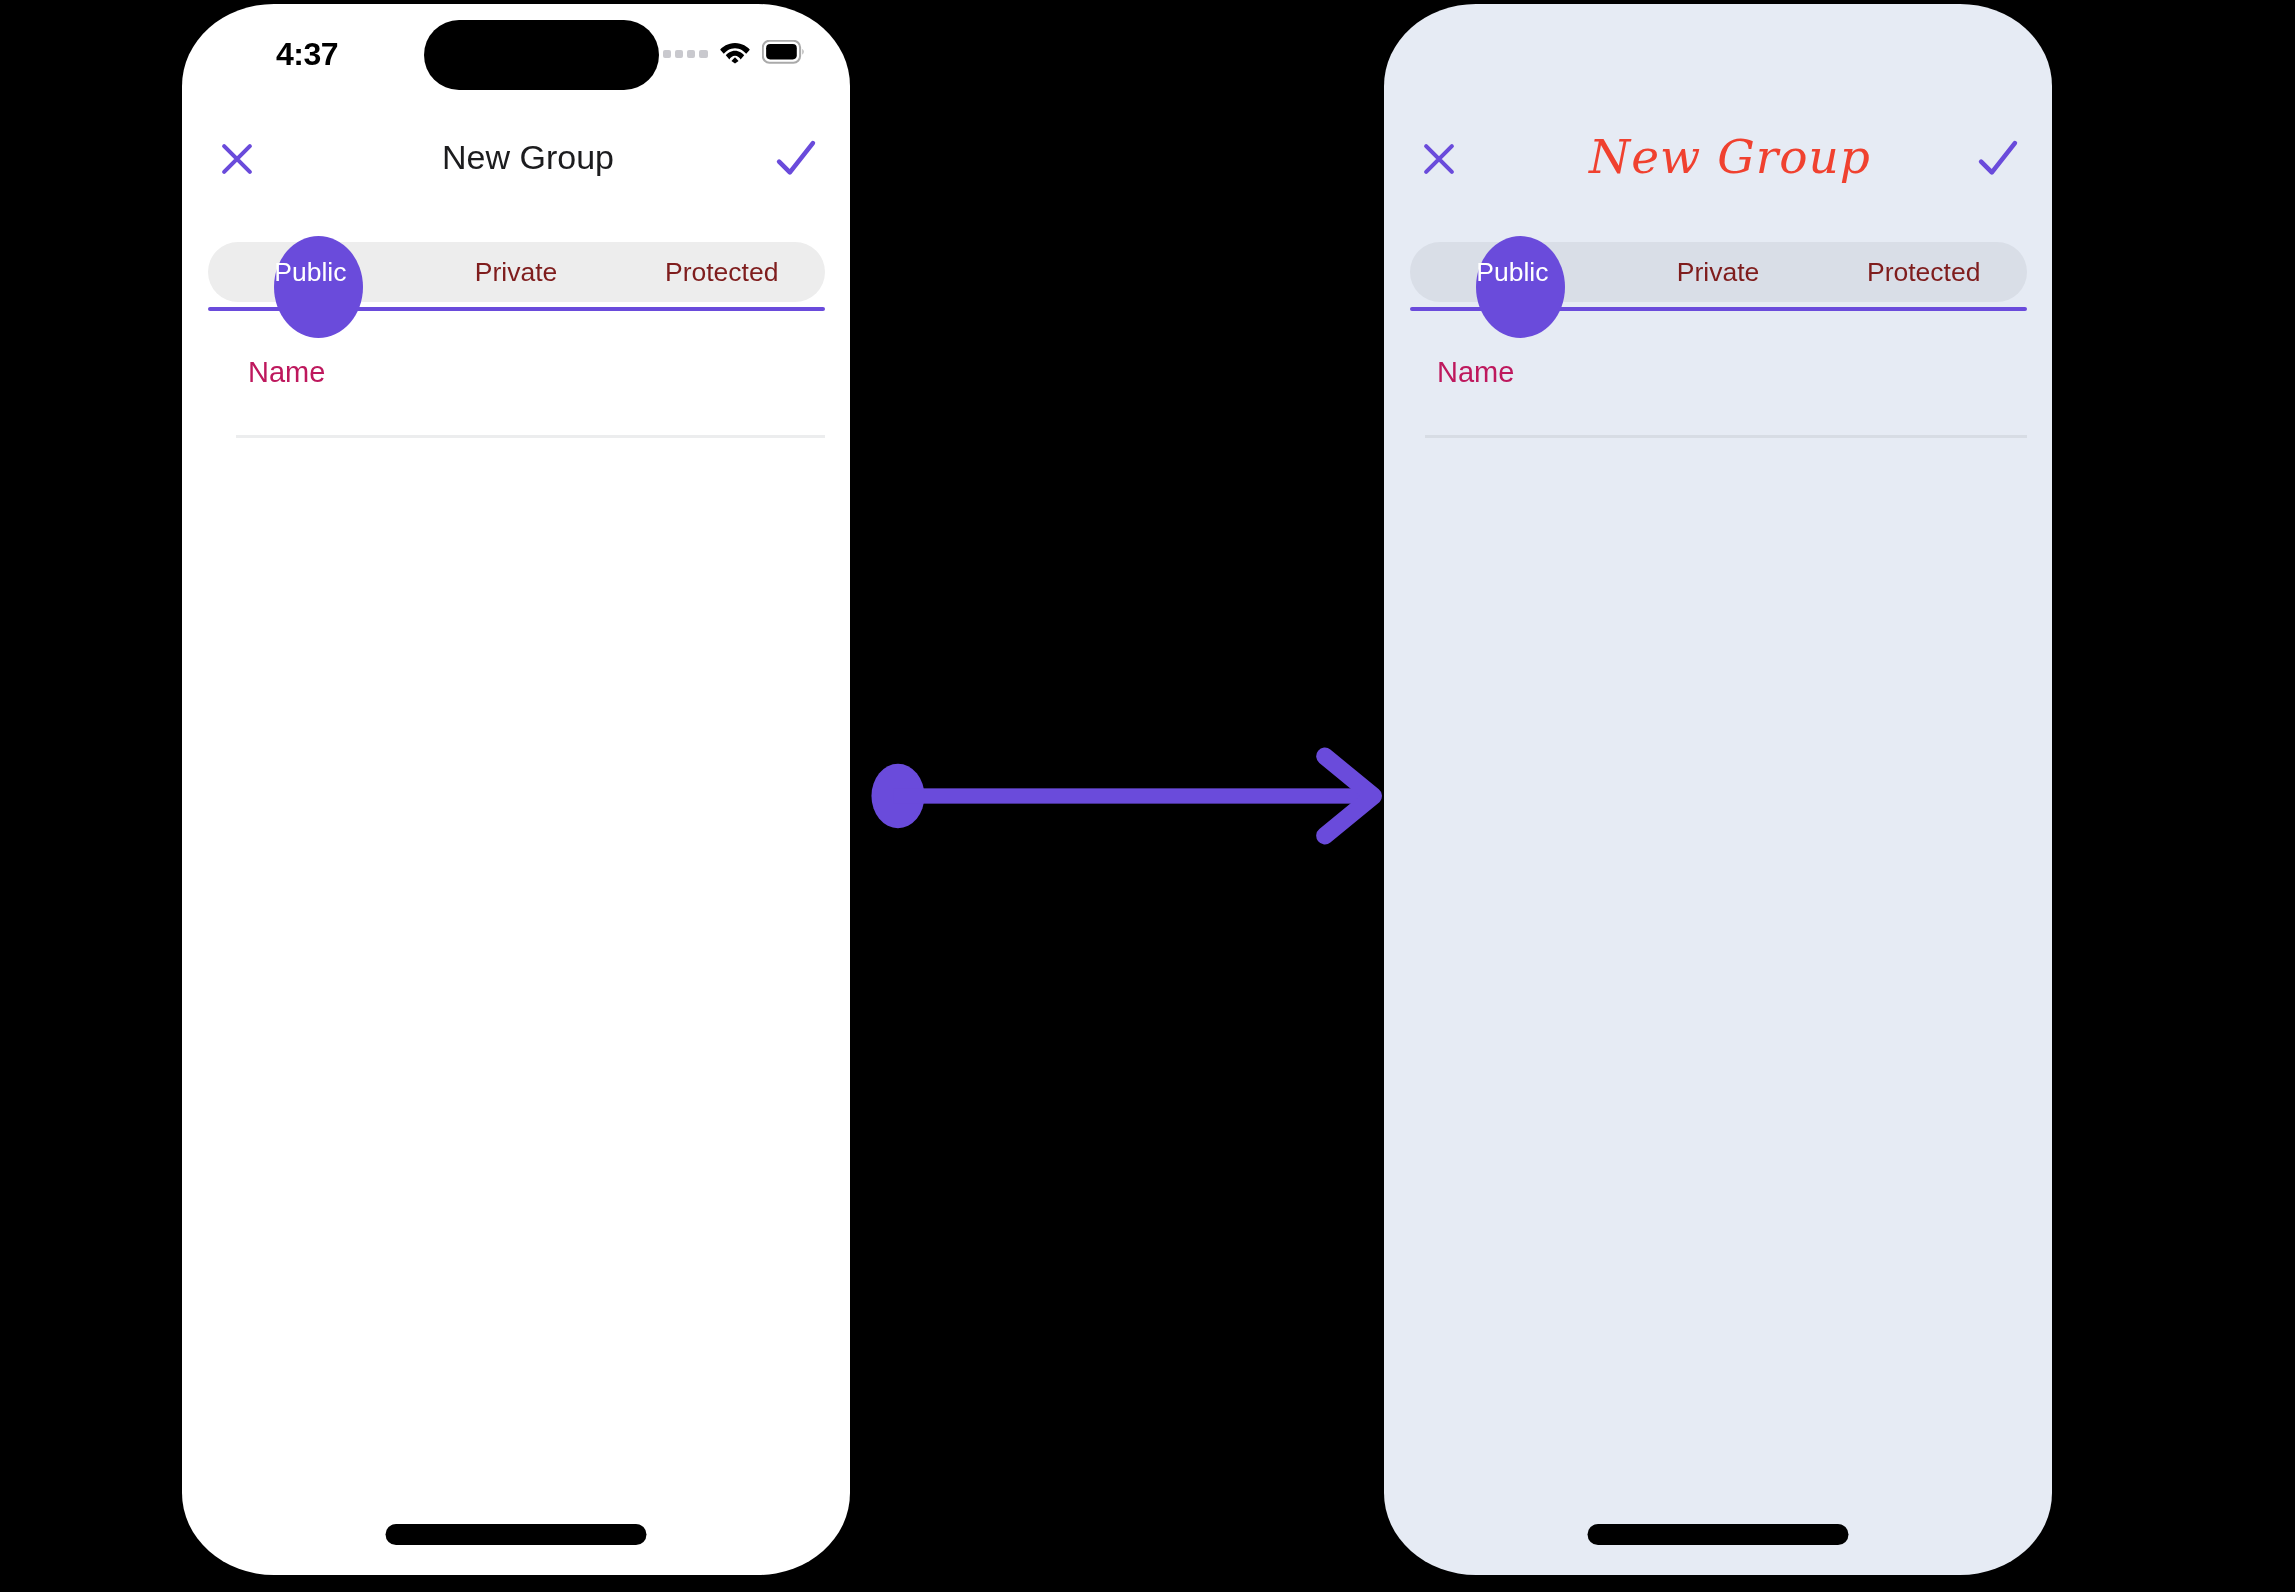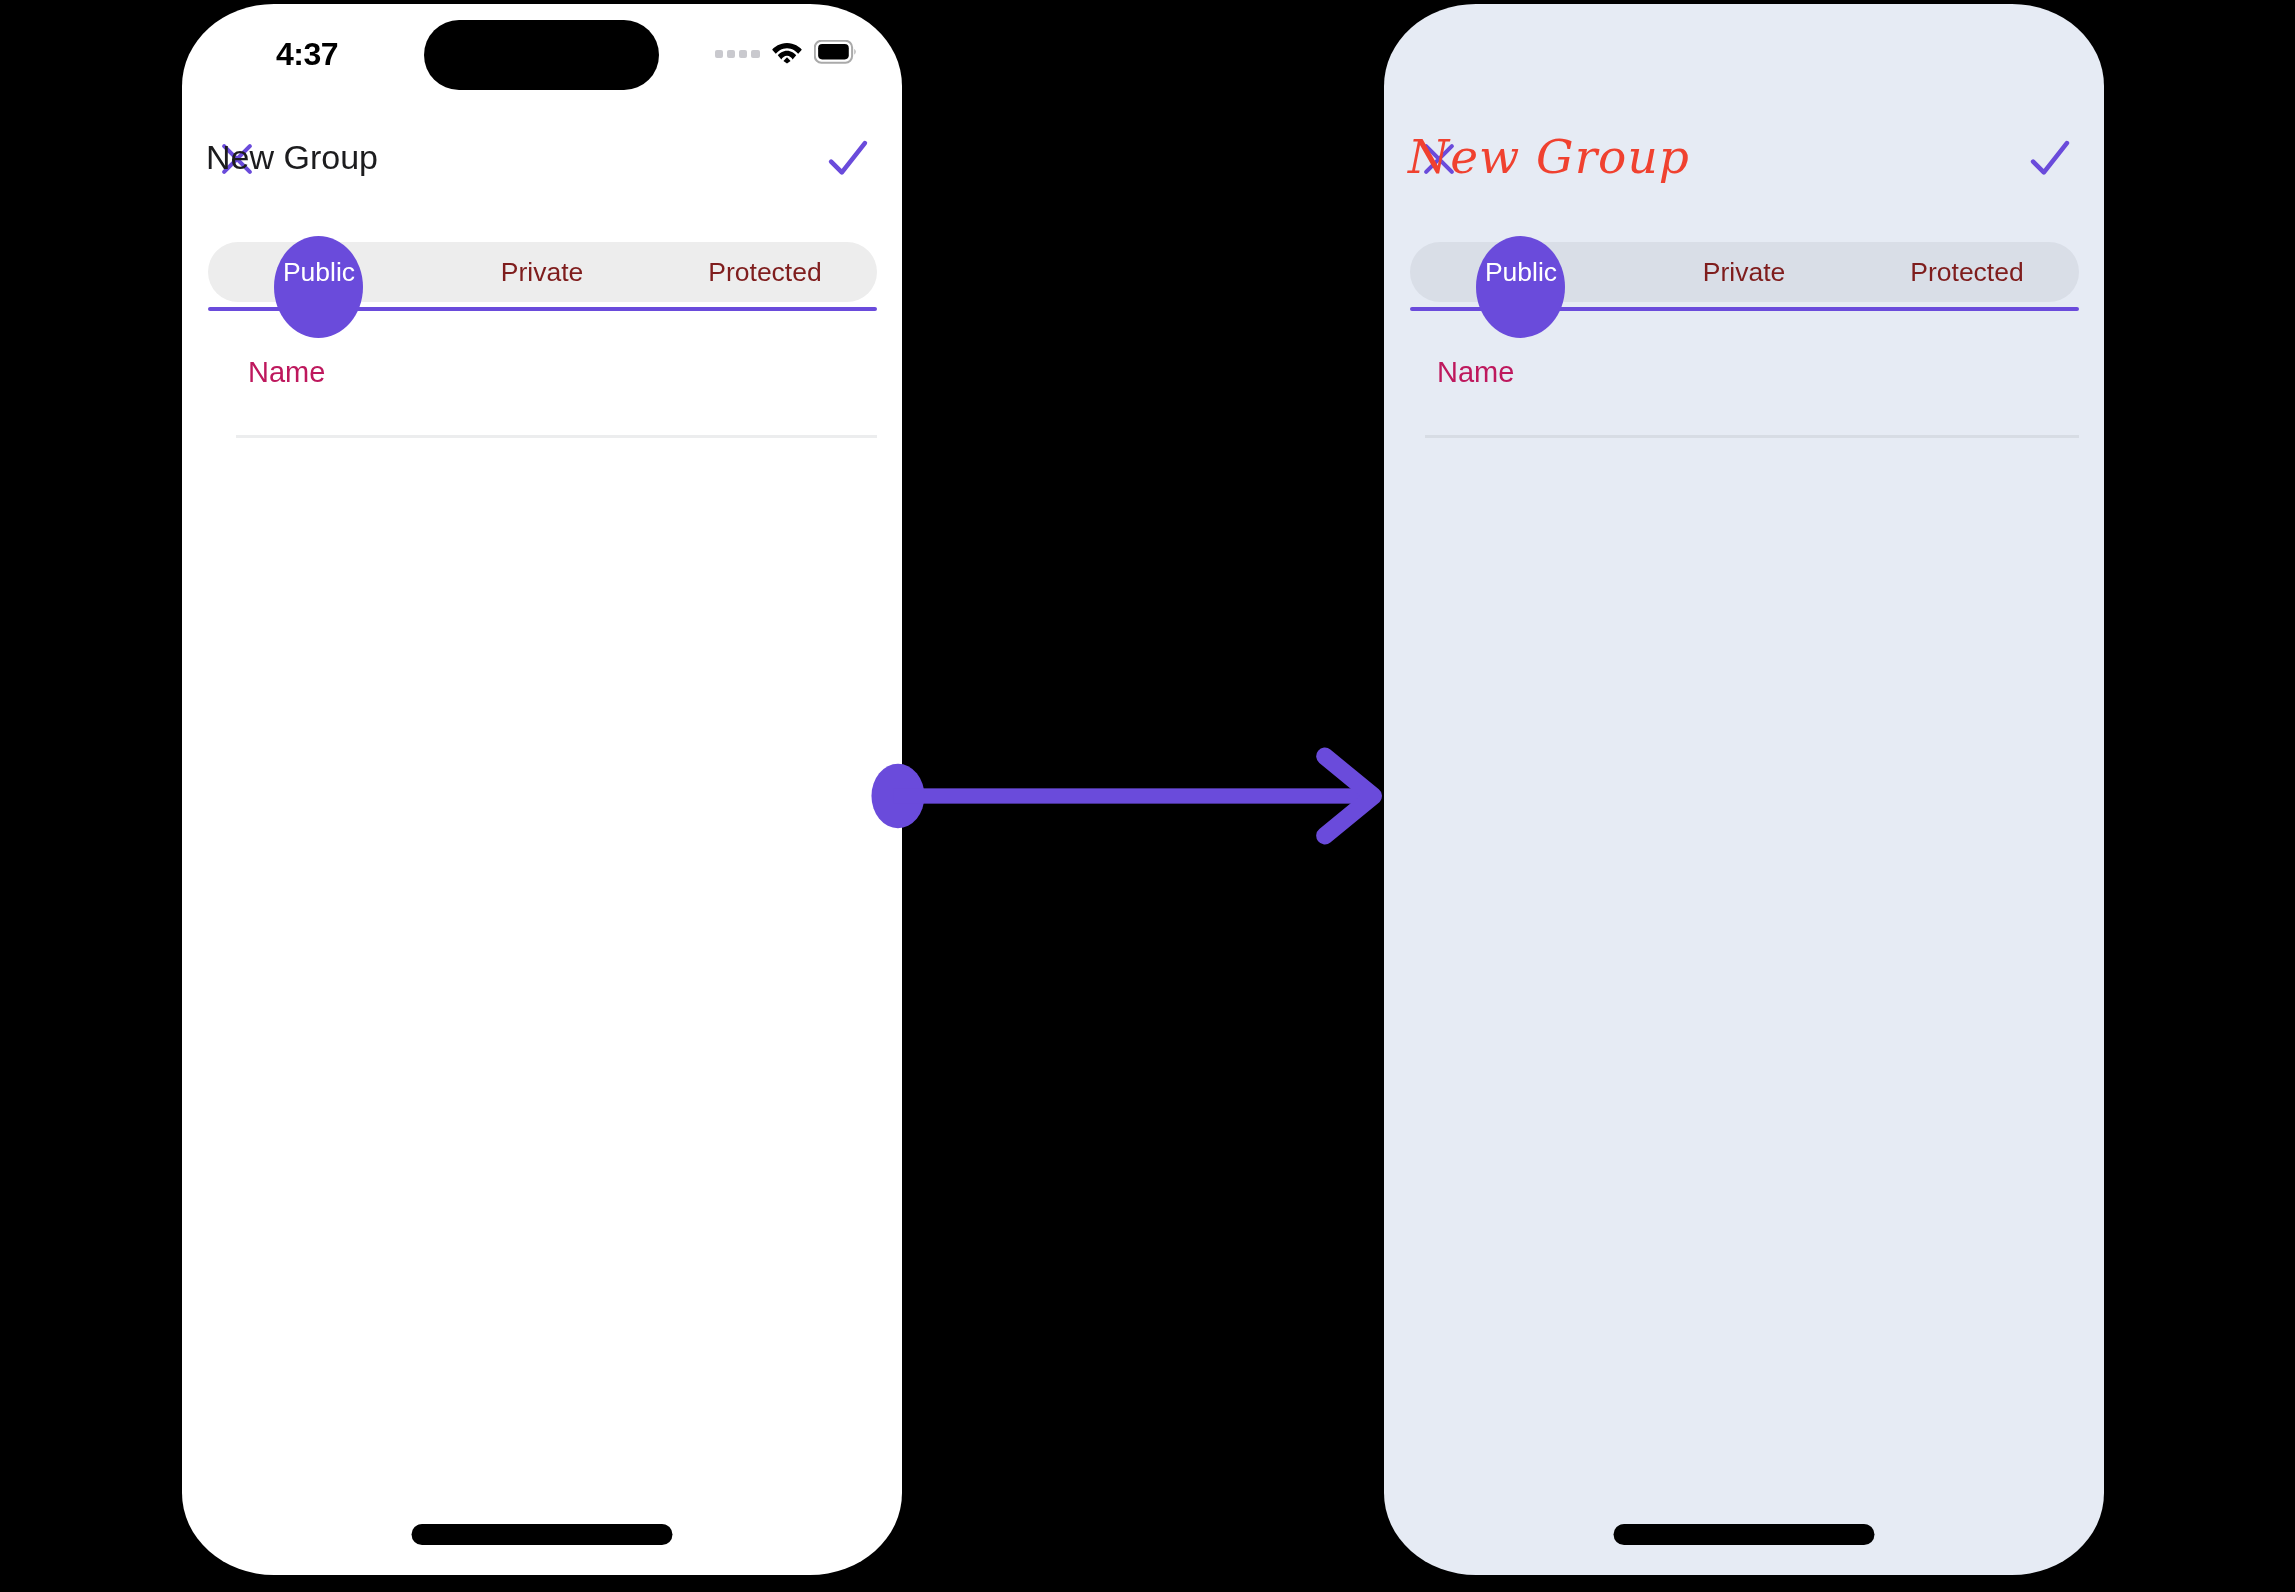--- a/index.html
+++ b/index.html
@@ -12,21 +12,21 @@
     height: 1593px;
     position: relative;
     overflow: hidden;
     font-family: "Liberation Sans", sans-serif;
   }
 
   
   .phone {
     position: absolute;
     top: 4.1px;
-    width: 720px;
+    width: 668px;
     height: 1571px;
     border-radius: 92px / 82px;
     overflow: hidden;
   }
   #phone-left  { left: 182px;  background: #FFFFFF; }
   #phone-right { left: 1384px; background: #E6EBF4; }
 
   
   .status-bar {
     position: absolute;
@@ -91,21 +91,21 @@
   .nav-confirm {
     position: absolute;
     right: 32px;
     top: 2px;
     width: 44px; height: 44px;
   }
   .nav-title {
     position: absolute;
     left: 0; right: 0;
     top: 4.1px;
-    text-align: left;
+    text-align: center;
     font-size: 34px;
     color: #1C1C1E;
     font-weight: 400;
     margin-left: 24px;
   }
   .nav-title.script {
     top: -5.1px;
     color: #F0412F;
     font-family: "DejaVu Serif", serif;
     font-style: italic;

